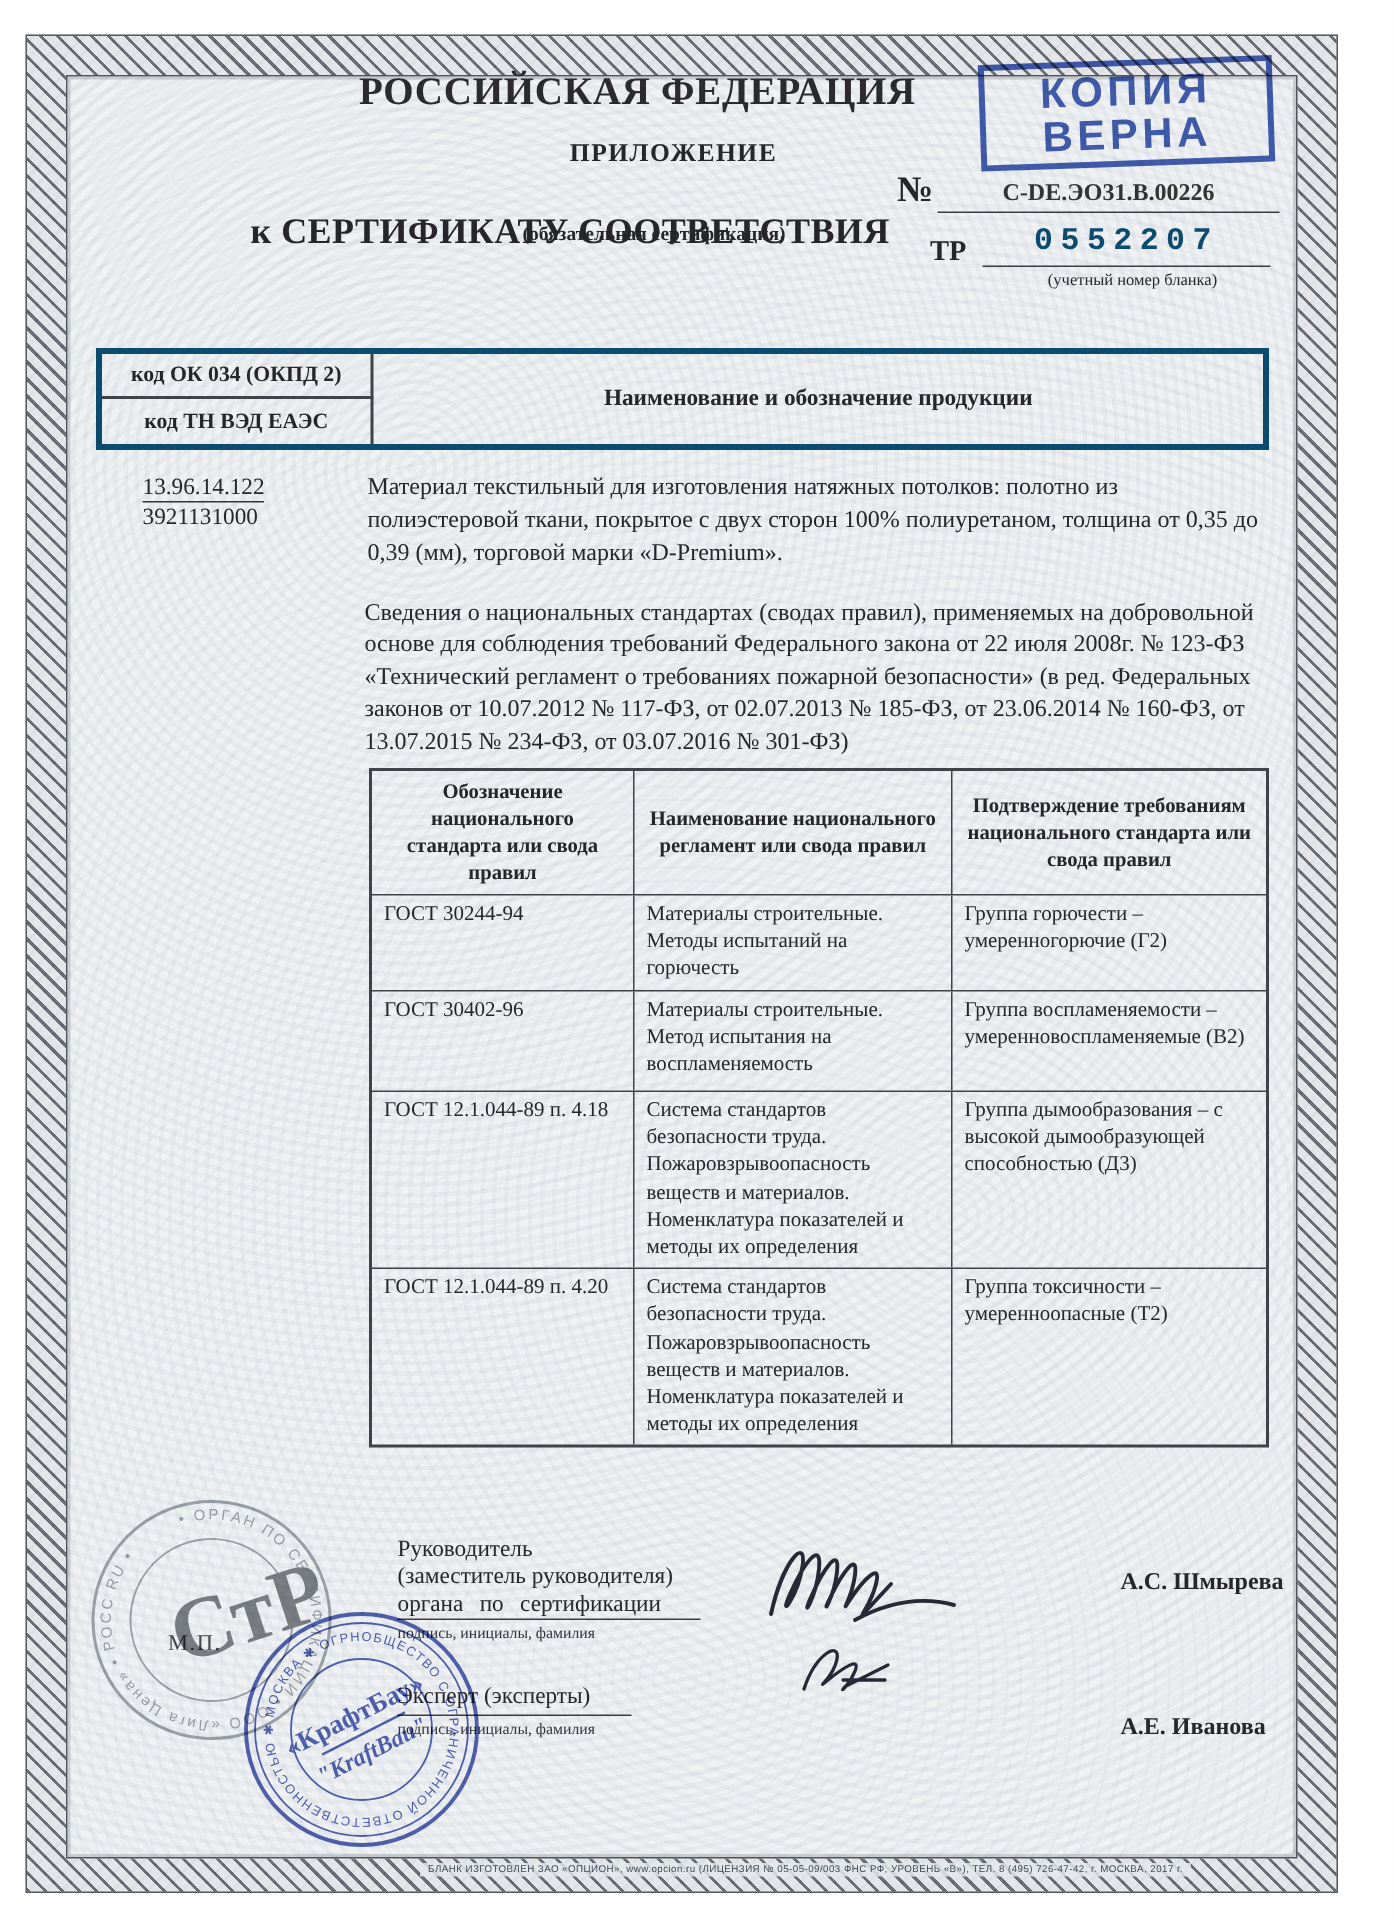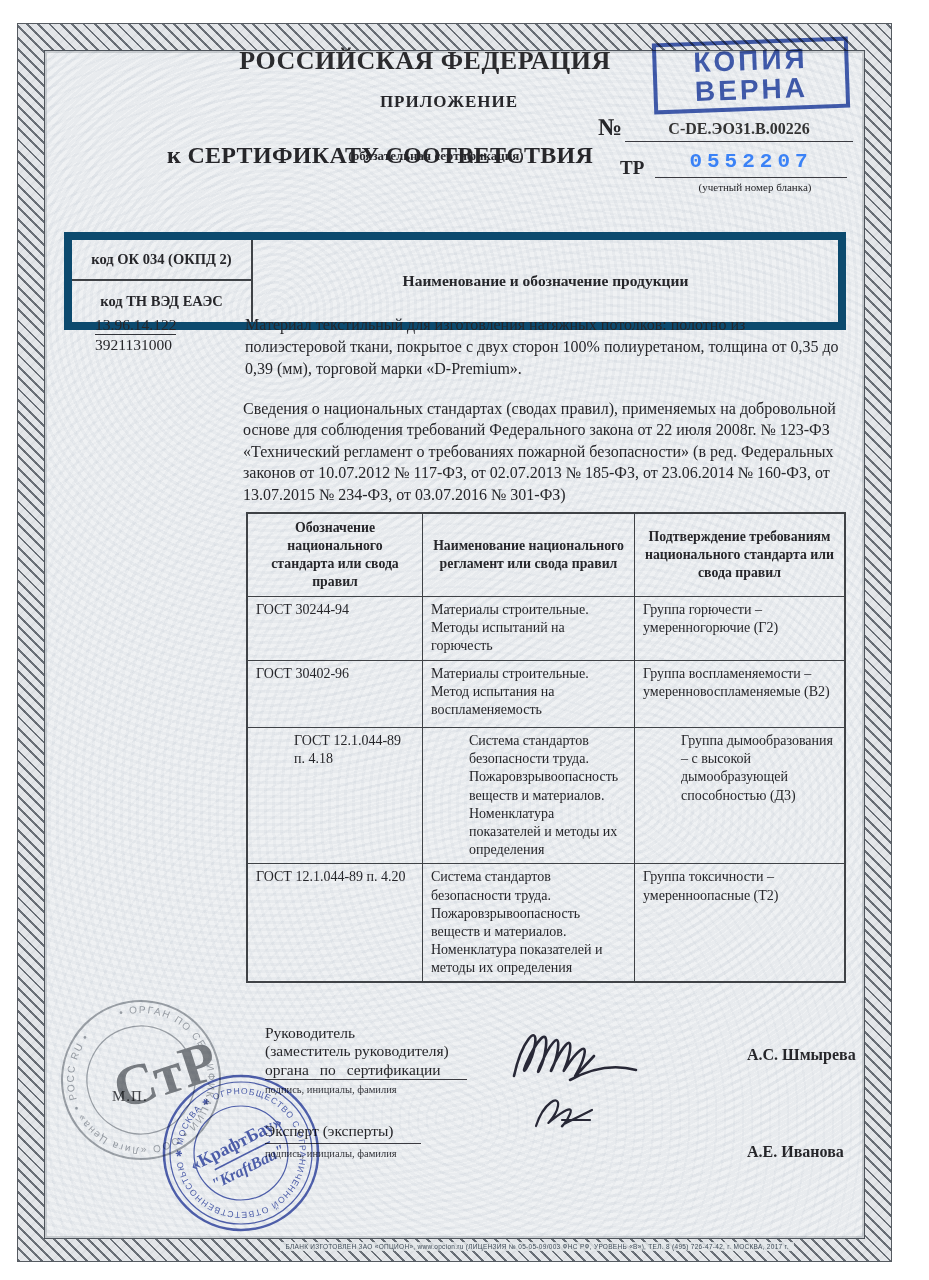--- a/index.html
+++ b/index.html
@@ -28,42 +28,42 @@
               font-family:"Liberation Sans",sans-serif;font-weight:bold;font-size:28px;line-height:1.02;
               letter-spacing:3px;text-align:center;transform:rotate(-2deg);opacity:.92;mix-blend-mode:multiply;}
   .applique{left:299px;top:92px;width:300px;font-size:17px;letter-spacing:1px;}
   .certline{left:167px;top:114px;font-size:24px;letter-spacing:.3px;margin-top:28px;}
   .numsign{left:598px;top:114px;font-size:24px;}
   .certnum{left:625px;top:120px;width:228px;border-bottom:1.5px solid #3a3a40;padding-bottom:3px;
            font-size:16px;color:#333;}
   .mandnote{left:330px;top:148px;width:212px;font-size:13px;}
   .trlabel{left:620px;top:157px;font-size:19px;}
   .blanknum{left:655px;top:150px;width:192px;border-bottom:1.5px solid #3a3a40;padding-bottom:4px;
-            font-family:"Liberation Mono",monospace;font-weight:bold;font-size:21px;letter-spacing:5px;color:#3b82f6;}
+            font-family:"Liberation Mono",monospace;font-weight:bold;font-size:21px;letter-spacing:5px;color:#0c4a6e;}
   .blanknote{left:660px;top:181px;width:190px;font-size:11px;}
   
-  .codes-box{left:64px;top:232px;width:782px;height:98px;border:8px solid #0c4a6e;display:grid;
+  .codes-box{left:64px;top:232px;width:782px;height:68px;border:4px solid #0c4a6e;display:grid;
              grid-template-columns:181px 1fr;grid-template-rows:1fr 1fr;box-sizing:border-box;}
   .codes-box .cc{display:flex;align-items:center;justify-content:center;font-weight:bold;font-size:14.5px;box-sizing:border-box;}
   .codes-box .c1{grid-column:1;grid-row:1;border-right:2px solid #3f4246;border-bottom:2px solid #3f4246;}
   .codes-box .c2{grid-column:1;grid-row:2;border-right:2px solid #3f4246;}
   .codes-box .ch{grid-column:2;grid-row:1/3;font-size:15.5px;text-align:center;}
   .okpd{left:95px;top:316px;font-size:15.5px;border-bottom:1.2px solid #33343a;padding-bottom:0px;}
   .tnved{left:95px;top:336px;font-size:15.5px;}
   .descr{left:245px;top:314px;width:596px;font-size:16px;line-height:1.37;}
   .intro{left:243px;top:398px;width:606px;font-size:16px;line-height:1.34;}
   
   .std-table{left:246px;top:512px;width:600px;border:2px solid #3f4246;box-sizing:border-box;font-size:14px;line-height:1.3;}
   .std-row{display:grid;grid-template-columns:175px 212px 209px;}
   .std-row > div{box-sizing:border-box;padding:4px 8px 4px 8px;border-right:1.5px solid #3f4246;}
   .std-row > div:last-child{border-right:none;}
   .std-row.body{border-top:1.5px solid #3f4246;}
   .std-head > div{display:flex;align-items:center;justify-content:center;text-align:center;font-weight:bold;
                   font-size:13.8px;min-height:82px;}
-  .h65{min-height:63px;} .h68{min-height:66px;} .h108{min-height:106px;margin-left:38px;} .h102{min-height:100px;}
+  .h65{min-height:63px;} .h68{min-height:66px;} .h108{min-height:106px;} .h102{min-height:100px;}
   
   .roleblock{left:265px;top:1024px;width:210px;font-size:15.5px;line-height:1.18;}
   .role3{word-spacing:7px;}
   .sigline1{left:265px;top:1079px;width:202px;border-bottom:1.2px solid #3a3a40;}
   .signote1{left:265px;top:1084px;font-size:10.5px;color:#33343a;}
   .expertrole{left:265px;top:1122px;font-size:15.5px;}
   .sigline2{left:265px;top:1143px;width:156px;border-bottom:1.2px solid #3a3a40;}
   .signote2{left:265px;top:1148px;font-size:10.5px;color:#33343a;}
   .headname{left:747px;top:1046px;font-size:16px;}
   .expertname{left:747px;top:1143px;font-size:16px;}

